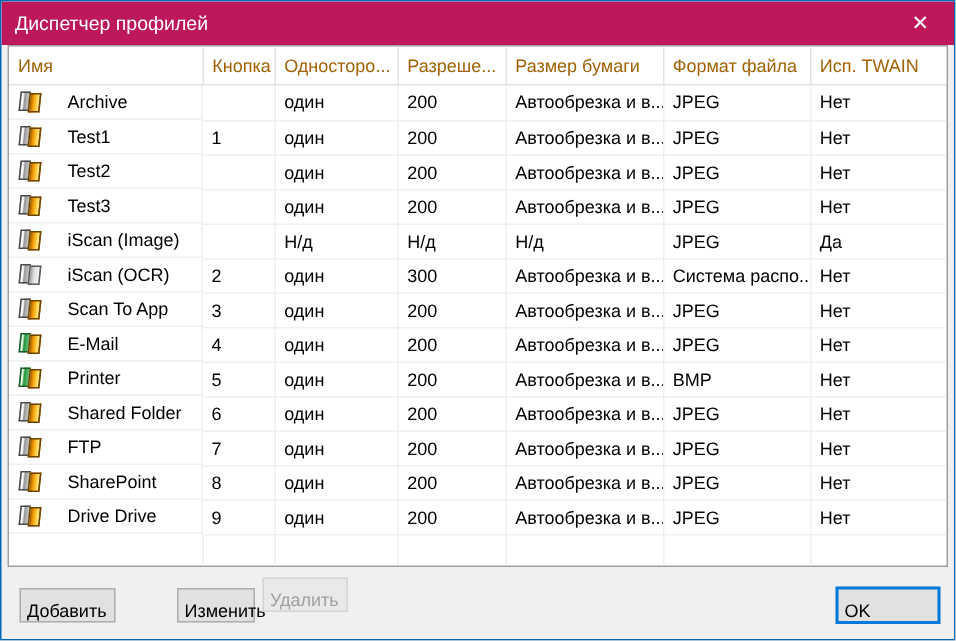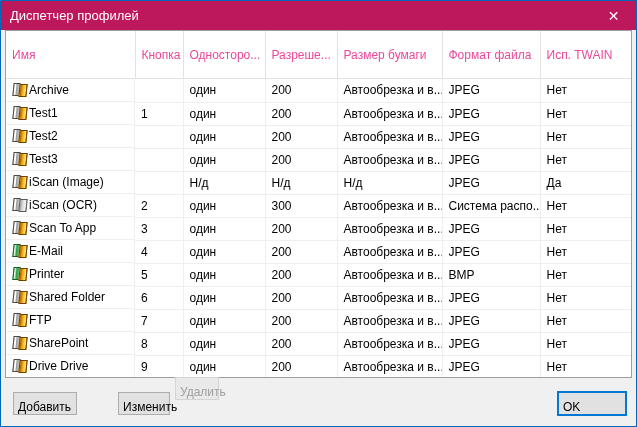--- a/index.html
+++ b/index.html
@@ -10,45 +10,45 @@
   }
   
   .titlebar { position:absolute; left:0; top:0; right:0; height:29px; background:#be185d; display:flex; align-items:center; }
   .titlebar .title { color:#ffffff; font-size:13px; padding-left:9px; flex:1 1 auto; white-space:nowrap; }
   .close-btn { width:45px; height:29px; display:flex; align-items:center; justify-content:center;
                color:#ffffff; font-size:14px; cursor:default; }
   
   .listview { position:absolute; left:4px; top:29px; width:627px; height:348px; box-sizing:border-box;
               background:#ffffff; border:1px solid #9e9e9e; overflow:hidden; }
   table.lv { border-collapse:collapse; table-layout:fixed; width:100%; font-size:12px; }
-  table.lv th { height:25px; font-weight:normal; text-align:left; color:#ec4899;
-                padding:11px 6px; border-right:1px solid #e2e2e2; border-bottom:1px solid #e2e2e2;
+  table.lv th { height:25px; font-weight:normal; text-align:left; color:#a16207;
+                padding:0 6px; border-right:1px solid #e2e2e2; border-bottom:1px solid #e2e2e2;
                 white-space:nowrap; overflow:hidden; background:#ffffff; }
   table.lv th:last-child { border-right:none; }
   table.lv td { height:22px; padding:0 6px; border-right:1px solid #efefef; border-bottom:1px solid #efefef;
                 white-space:nowrap; overflow:hidden; color:#000; }
   table.lv td:last-child { border-right:none; }
   table.lv tr.filler td { height:20px; border-bottom:none; }
-  td.name-cell { display:flex; align-items:center; gap:0; padding-left:4px; border-right:1px solid #efefef; }
+  td.name-cell { display:flex; align-items:center; gap:16px; padding-left:4px; border-right:1px solid #efefef; }
   
   .bicon { position:relative; width:17px; height:16px; flex:0 0 17px; display:inline-block; }
   .bicon i { position:absolute; display:block; box-sizing:border-box; transform:skewX(-6deg); }
   .bicon .b1 { left:1px; top:1px; width:7px; height:13px; border:1px solid #4a4a4a;
                background:linear-gradient(90deg,#ffffff 0%,#ffffff 30%,#8f8f8f 35%,#c9c9c9 100%); }
   .bicon .b2 { left:7px; top:2px; width:8px; height:13px; border:1px solid #6b4300;
                background:linear-gradient(90deg,#9c5a00,#f59a00 35%,#ffd34d 75%,#fff0a0); }
   .bicon.v-green .b1 { border-color:#1d5c2a; background:linear-gradient(90deg,#eaffea 0%,#eaffea 28%,#1f8f35 34%,#63c076 100%); }
   .bicon.v-gray .b2 { border-color:#5a5a5a; background:linear-gradient(90deg,#9a9a9a,#d9d9d9 40%,#f8f8f8); }
   
   .btn { position:absolute; box-sizing:border-box; height:23px; background:#e1e1e1; border:1px solid #adadad;
          font-family:inherit; font-size:12px; color:#000; text-align:left; line-height:20px; padding:4px; }
   .btn.disabled { background:#e9e9e9; border-color:#d4d4d4; color:#9d9fa1; }
   .btn-add { left:12px; top:391px; width:64px; }
   .btn-edit { left:93px; top:391px; width:52px;margin-left:24px; }
-  .btn-delete { left:174px; top:376px; width:44px; }
+  .btn-delete { left:174px; top:384px; width:57px; }
   .btn-ok { left:556px; top:390px; width:70px; height:25px; border:2px solid #0078d7; line-height:20px; }
 </style>
 </head>
 <body>
 
 <div class="window">
 
   <div class="titlebar">
     <span class="title">Диспетчер профилей</span>
     <span class="close-btn">✕</span>

